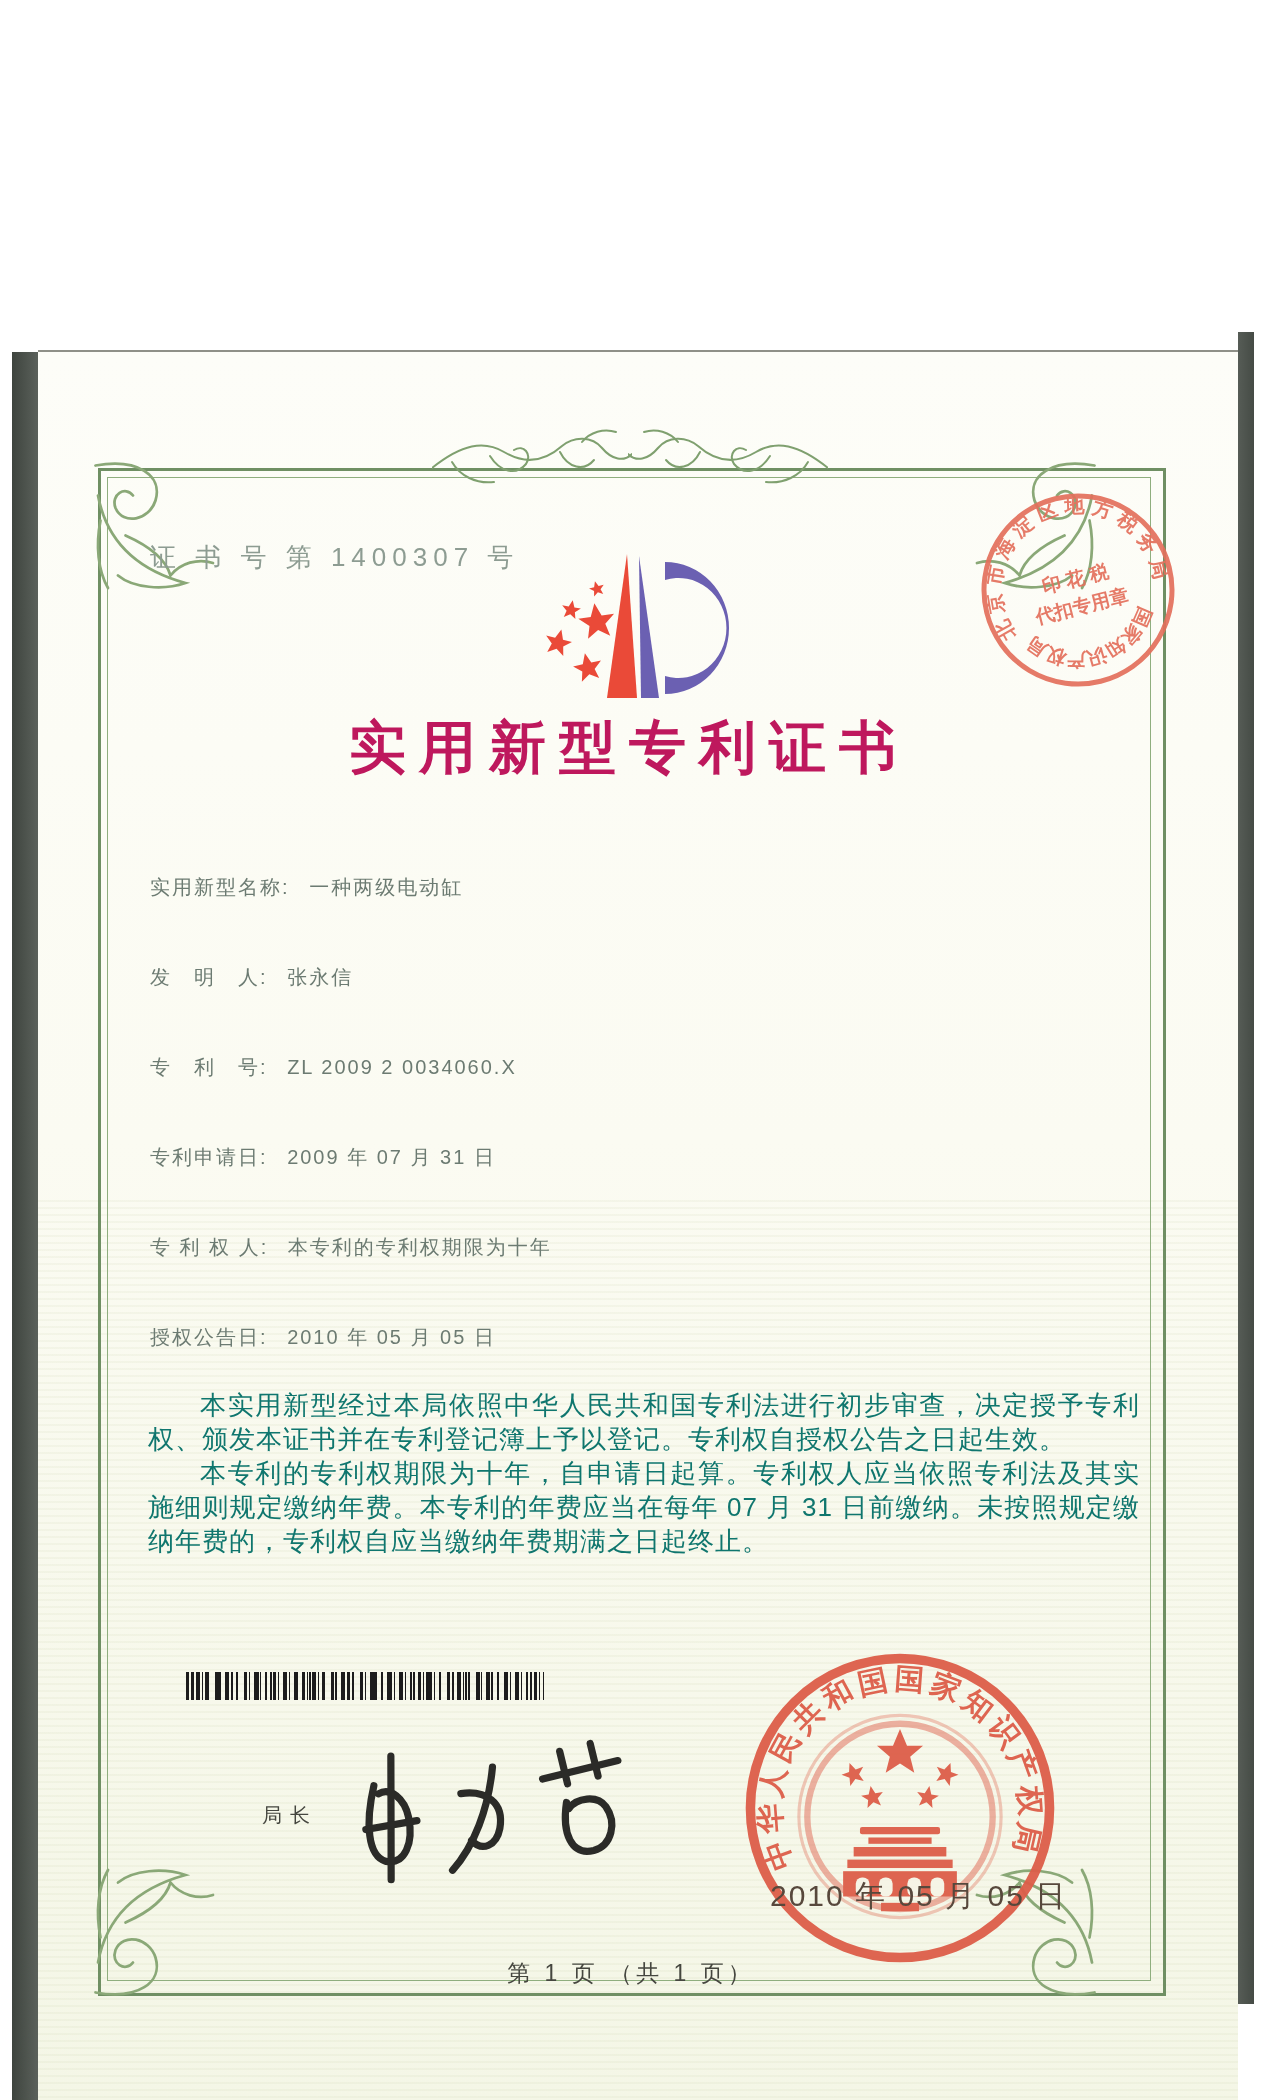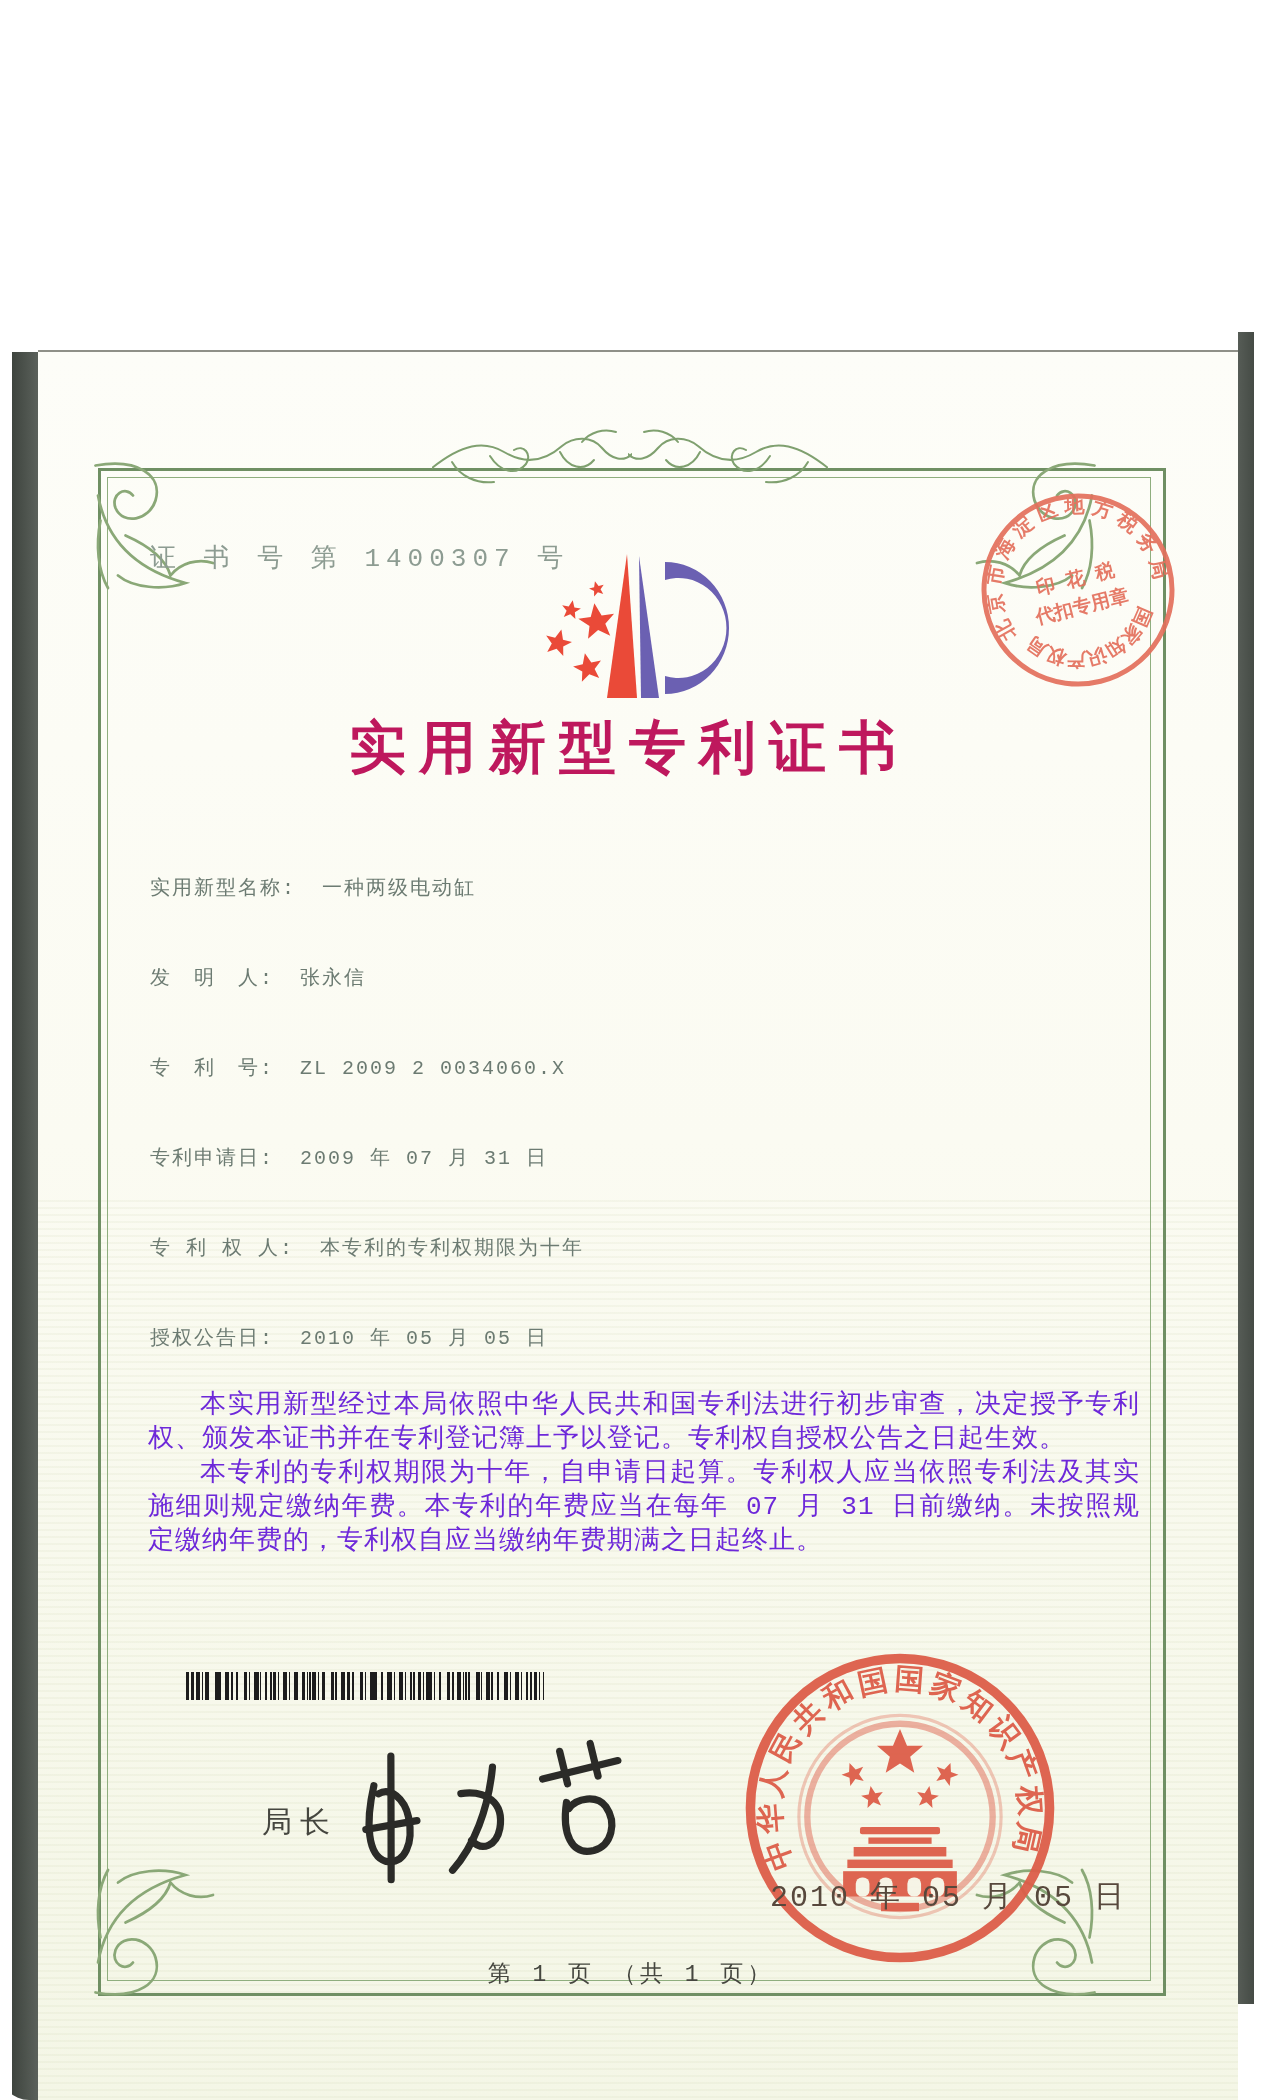--- a/index.html
+++ b/index.html
@@ -1,19 +1,18 @@
 <!DOCTYPE html>
 <html><head>
 <meta charset="utf-8">
 <style>
   html,body{margin:0;padding:0;background:#ffffff;}
   .canvas{
     position:relative;width:1275px;height:2100px;background:#ffffff;overflow:hidden;
-    font-family:Liberation Mono, monospace;
-    border-radius:29px;
+    font-family:Liberation Sans, sans-serif;
   }
   
   .edge-left{position:absolute;left:12px;top:352px;width:26px;height:1748px;
     background:linear-gradient(90deg,#3e443e,#5b615b);}
   .edge-right{position:absolute;left:1238px;top:332px;width:16px;height:1672px;
     background:linear-gradient(90deg,#565c56,#454b45);}
   
   .paper{position:absolute;left:38px;top:350px;width:1200px;height:1750px;
     background:linear-gradient(180deg,#fdfdf8 0%,#fbfbf2 45%,#f4f6e6 100%);
     border-top:2px solid #8f9088;}
@@ -38,27 +37,27 @@
   .logo{position:absolute;left:533px;top:550px;width:230px;height:160px;}
   .tax-seal{position:absolute;left:968px;top:480px;width:220px;height:220px;
     transform:rotate(-14deg);opacity:.92;}
   .title{position:absolute;left:98px;top:710px;width:1062px;text-align:center;
     font-size:57px;font-weight:600;color:#be185d;letter-spacing:13px;white-space:nowrap;}
   .fields{position:absolute;left:150px;top:874px;display:flex;flex-direction:column;gap:63px;}
   .field-row{font-size:20px;color:#6c7b72;white-space:nowrap;}
   .field-row .lab{letter-spacing:2px;}
   .field-row .val{margin-left:14px;letter-spacing:2px;}
   .bodytext{position:absolute;left:148px;top:1388px;width:992px;font-size:26px;
-    line-height:34px;color:#6d28d9;text-align:justify;}
+    line-height:34px;color:#0f766e;text-align:justify;}
   .bodytext p{margin:0;text-indent:2em;letter-spacing:1px;}
   .barcode{position:absolute;left:186px;top:1672px;width:358px;height:28px;
     background-image:
       repeating-linear-gradient(90deg,#1c1c1c 0 3px,transparent 3px 5px,#1c1c1c 5px 6px,transparent 6px 10px,#1c1c1c 10px 14px,transparent 14px 16px,#1c1c1c 16px 17px,transparent 17px 21px,#1c1c1c 21px 23px,transparent 23px 29px),
       repeating-linear-gradient(90deg,transparent 0 6px,#1c1c1c 6px 8px,transparent 8px 13px);}
-  .director{position:absolute;left:262px;top:1802px;font-size:30px;color:#45463f;
+  .director{position:absolute;left:262px;top:1802px;font-size:20px;color:#45463f;
     letter-spacing:8px;}
   .signature{position:absolute;left:340px;top:1728px;width:310px;height:175px;}
   .office-seal{position:absolute;left:742px;top:1650px;width:316px;height:316px;opacity:.95;}
   .seal-date{position:absolute;left:770px;top:1876px;width:260px;font-size:30px;
     color:#57483c;letter-spacing:2px;white-space:nowrap;z-index:3;}
   .footer{position:absolute;left:100px;top:1958px;width:1062px;text-align:center;
     font-size:23px;color:#45463f;letter-spacing:4px;}
 </style>
 </head>
 <body>

